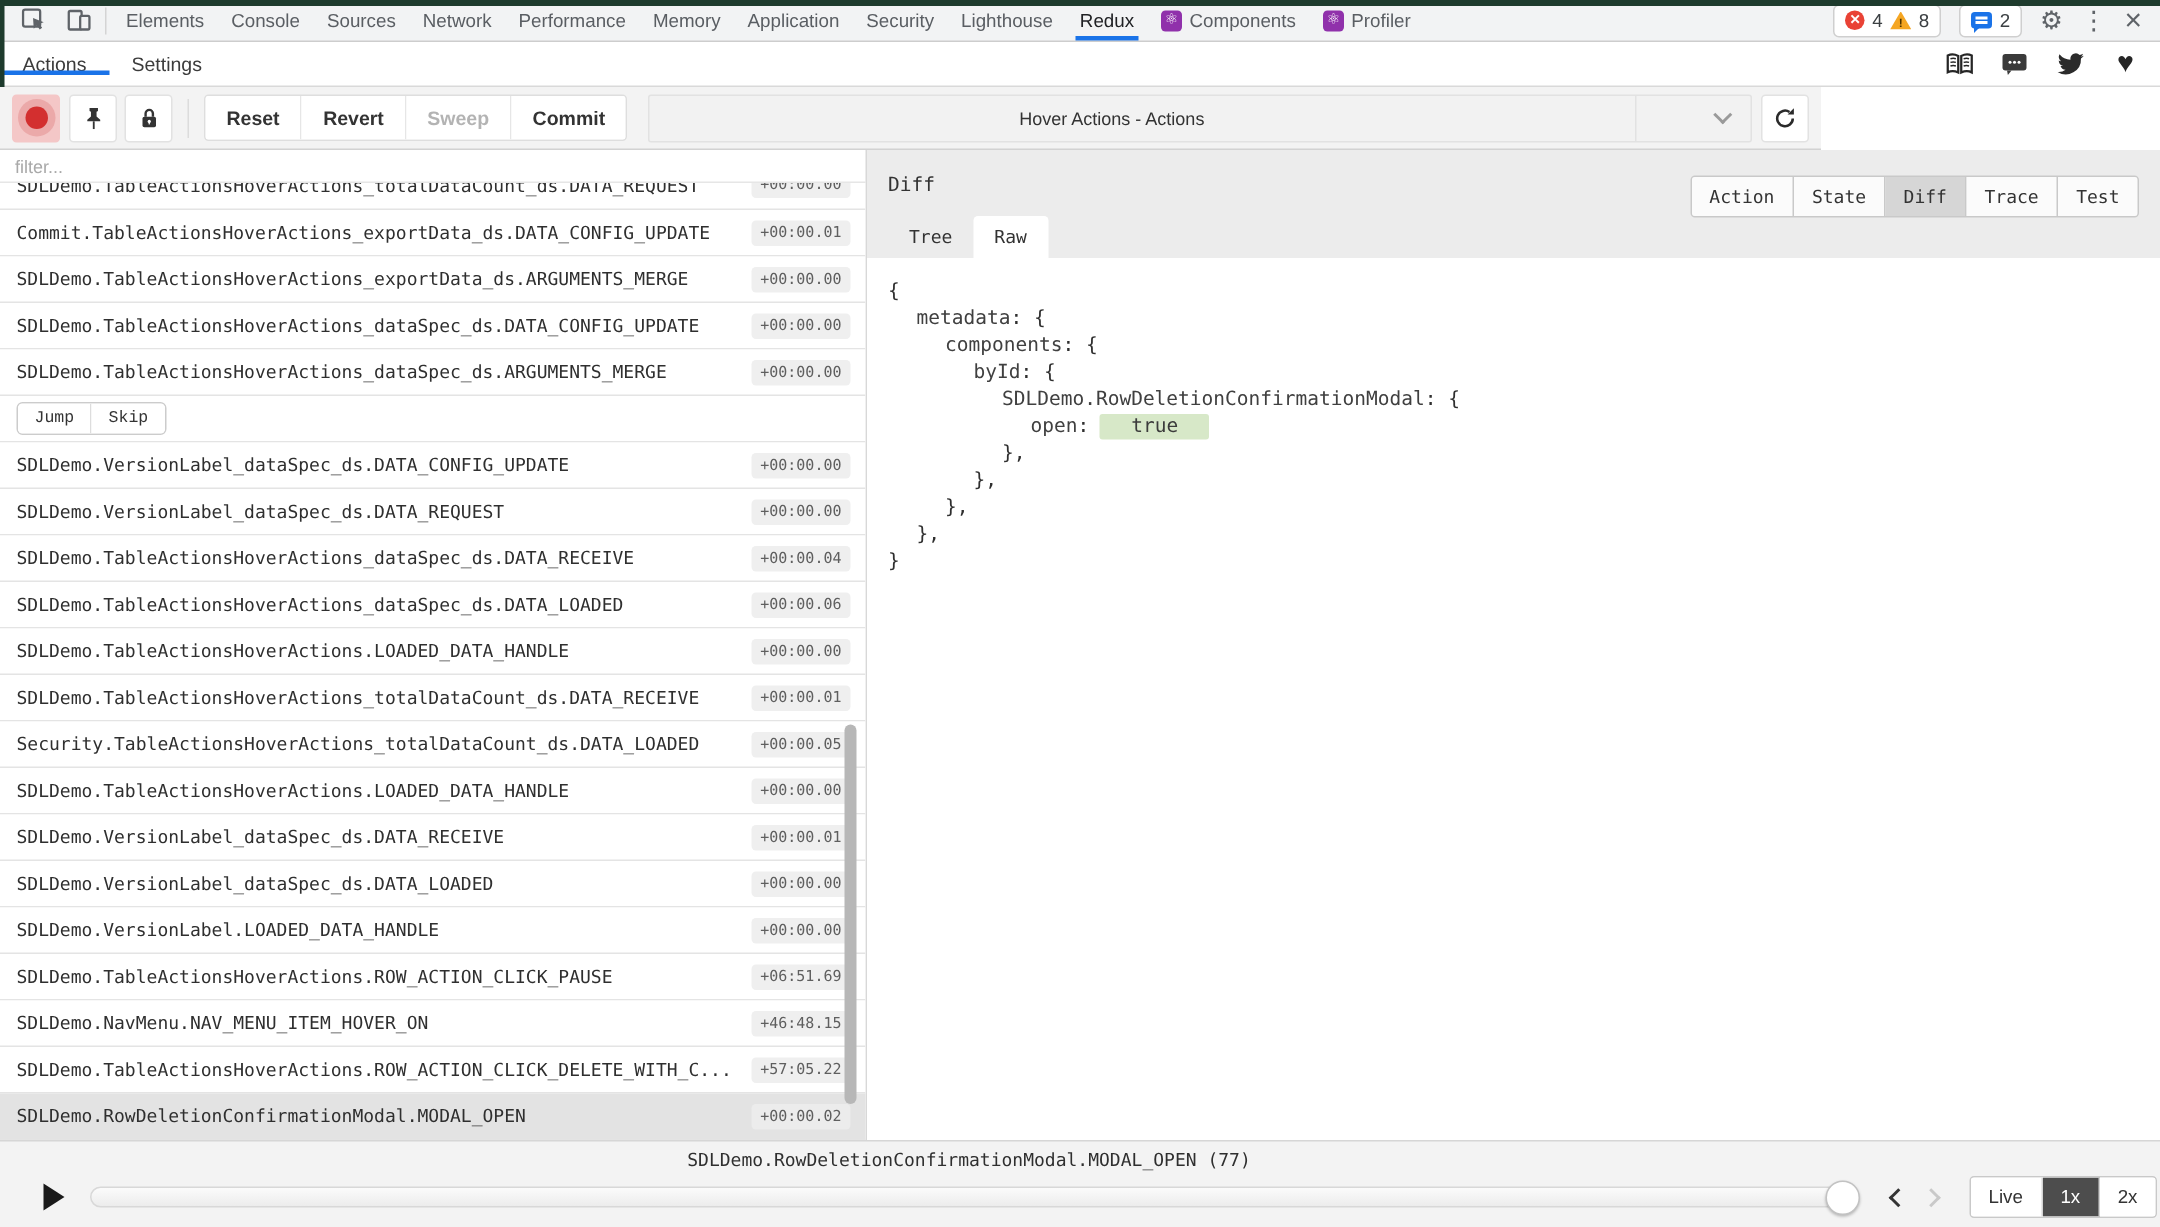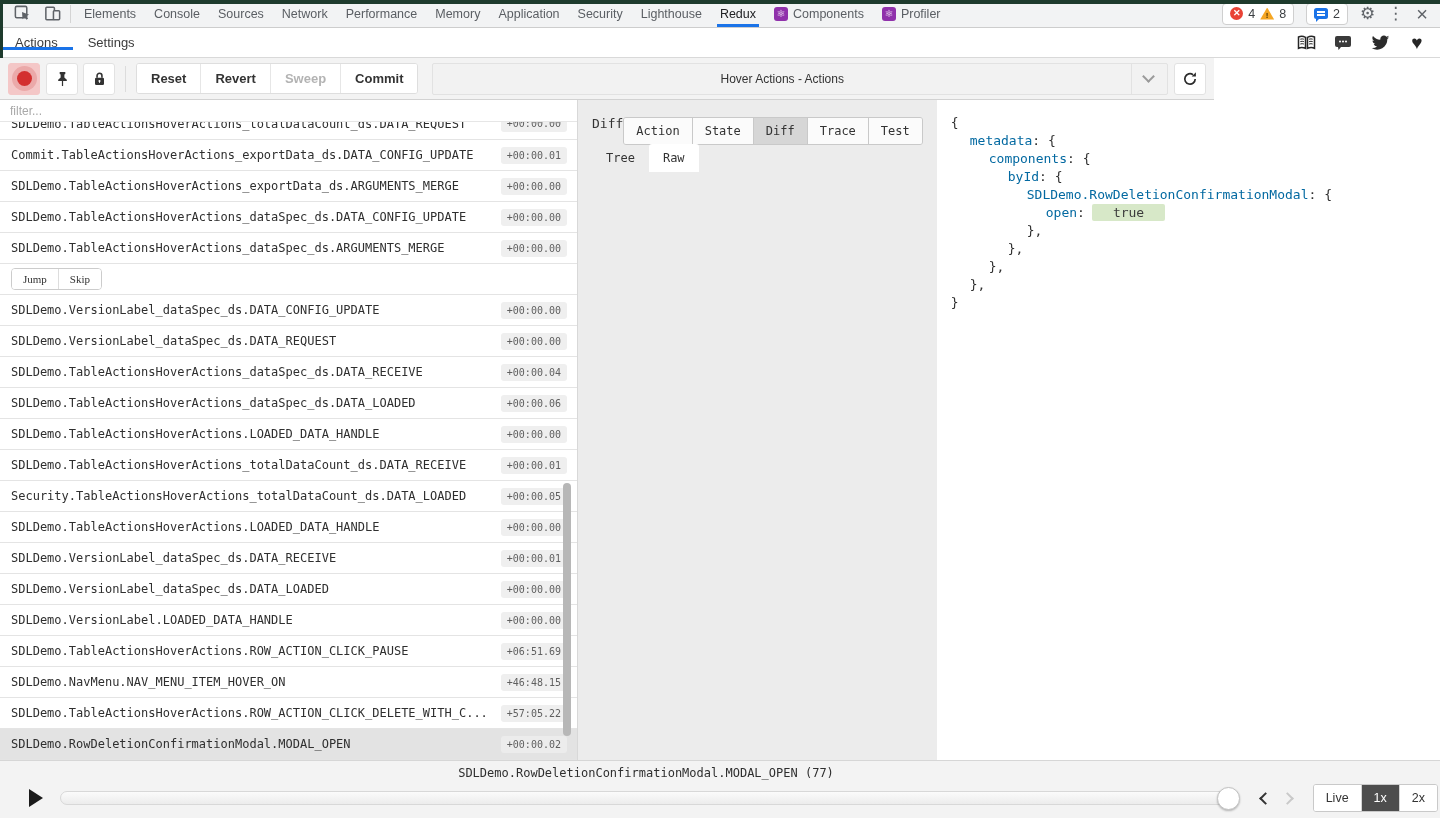--- a/index.html
+++ b/index.html
@@ -52,21 +52,21 @@
     display:flex; align-items:center; justify-content:center; cursor:pointer; }
   .record-btn { background:#f4c7c7; border-color:#f4c7c7; }
   .record-dot { width:15px; height:15px; border-radius:50%; background:#d32f2f; box-shadow:0 0 0 5px #eba9a9; }
   .tool-div { width:1px; height:26px; background:#dcdcdc; margin:0 10px; }
   .btn-group { display:flex; border:1px solid #dedede; border-radius:3px; overflow:hidden; background:#fff; }
   .g-btn { padding:7px 14px; font-size:13px; font-weight:600; color:#333; background:#fff; border:none;
     border-right:1px solid #e6e6e6; cursor:pointer; font-family:"Liberation Sans",sans-serif; }
   .g-btn:last-child { border-right:none; }
   .g-btn.disabled { color:#b3b3b3; cursor:default; }
   .instance-select { flex:1; height:32px; margin-left:14px; background:#f2f2f2; border:1px solid #e2e2e2;
-    border-radius:2px; display:flex; align-items:center; cursor:pointer; position:relative; }
+    border-radius:2px; display:flex; align-items:center; cursor:pointer; position:relative;gap:41px; }
   .instance-label { flex:1; text-align:center; font-size:12px; color:#333; }
   .chev-down { width:9px; height:9px; border-left:2px solid #9a9a9a; border-bottom:2px solid #9a9a9a;
     transform:rotate(-45deg); margin:-4px 14px 0 0; }
   .sel-div { width:1px; height:30px; background:#e2e2e2; margin-right:12px; }
   .refresh-btn { margin-left:6px; }
 
   
   .main { position:absolute; left:0; top:100px; width:1440px; height:660px; display:flex; }
   .left-panel { width:578px; border-right:1px solid #d8d8d8; background:#fff; display:flex; flex-direction:column; position:relative; }
   .filter-row { height:22px; border-bottom:1px solid #e6e6e6; display:flex; align-items:center; }
@@ -77,42 +77,42 @@
   .action-row { height:31px; display:flex; align-items:center; justify-content:space-between;
     padding:0 10px 0 11px; border-bottom:1px solid #e4e4e4; background:#fff; cursor:pointer; }
   .action-row.clipped { height:18px; overflow:hidden; }
   .action-row.clipped .a-name, .action-row.clipped .a-chip { position:relative; top:-7px; }
   .action-row.selected { background:#e3e3e3; }
   .a-name { font-family:"DejaVu Sans Mono",monospace; font-size:12px; color:#2f2f2f; white-space:nowrap; }
   .a-chip { font-family:"DejaVu Sans Mono",monospace; font-size:10px; color:#5f5f5f; background:#efefef;
     border-radius:3px; padding:3px 6px; white-space:nowrap; }
   .action-row.selected .a-chip { background:#ececec; }
   .a-btns { display:flex; border:1px solid #ccc; border-radius:4px; overflow:hidden; background:#fff; }
-  .a-btn { font-family:Liberation Serif, serif; font-size:11px; color:#333; background:#fff; border:none;
+  .a-btn { font-family:Liberation Mono, monospace; font-size:11px; color:#333; background:#fff; border:none;
     padding:4px 11px; cursor:pointer; }
   .a-btn:first-child { border-right:1px solid #ddd; }
   .list-scrollbar { position:absolute; right:6px; top:383px; width:8px; height:253px; background:#b7b7b7; border-radius:4px; cursor:pointer; }
 
   
-  .right-panel { flex:1; display:flex; flex-direction:row; background:#fff; }
+  .right-panel { flex:1; display:flex; flex-direction:column; background:#fff; }
   .diff-header { background:#ececec; padding:9px 14px 0 14px; }
   .diff-title-row { display:flex; align-items:center; justify-content:space-between; height:28px; }
   .diff-title { font-family:"DejaVu Sans Mono",monospace; font-size:13px; color:#333; }
   .seg-group { display:flex; border:1px solid #c9c9c9; border-radius:3px; overflow:hidden;margin-top:16px; }
   .seg-btn { font-family:"DejaVu Sans Mono",monospace; font-size:12px; color:#333; background:#fbfbfb;
     border:none; border-right:1px solid #c9c9c9; padding:6px 12px; cursor:pointer; }
   .seg-btn:last-child { border-right:none; }
   .seg-btn.selected { background:#d6d6d6; }
   .diff-tabs { display:flex; margin-top:7px; }
   .d-tab { font-family:"DejaVu Sans Mono",monospace; font-size:12px; color:#333; padding:7px 14px; cursor:pointer;
     border-radius:3px 3px 0 0; }
   .d-tab.selected { background:#fff; }
   .diff-content { flex:1; background:#fff; padding:14px 14px; overflow:hidden; }
   .j-line { font-family:"DejaVu Sans Mono",monospace; font-size:13px; line-height:18px; color:#2f2f2f; white-space:pre; }
-  .j-key { color:#0369a1; }
+  .j-key { color:#404040; }
   .j-punct { color:#2f2f2f; }
   .j-val { background:#d7e8c8; color:#3c3c3c; padding:1px 21px; border-radius:2px; margin-left:7px; }
   .ind0{padding-left:0}.ind1{padding-left:19px}.ind2{padding-left:38px}.ind3{padding-left:57px}.ind4{padding-left:76px}.ind5{padding-left:95px}
 
   
   .playerbar { position:absolute; left:0; top:760px; width:1440px; height:58px; background:#f3f3f3;
     border-top:1px solid #d6d6d6; }
   .player-label { position:absolute; top:5px; left:40px; width:1212px; text-align:center;
     font-family:"DejaVu Sans Mono",monospace; font-size:12px; color:#2f2f2f; }
   .player-controls { position:absolute; left:12px; top:20px; width:1440px; height:34px; display:flex; align-items:center; padding:0 10px; }

